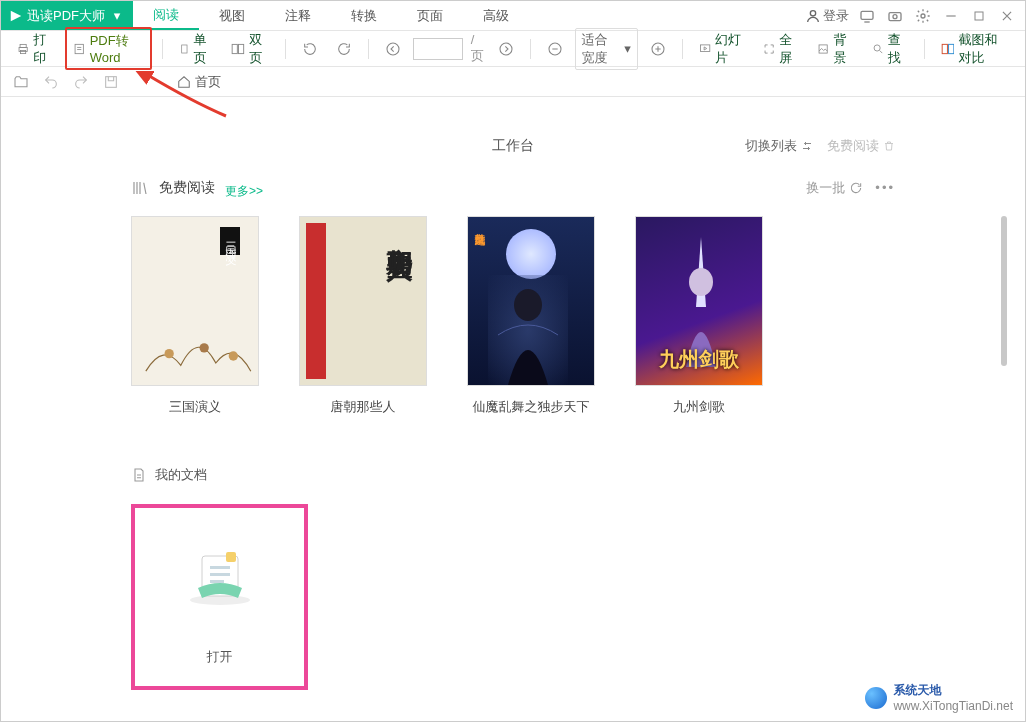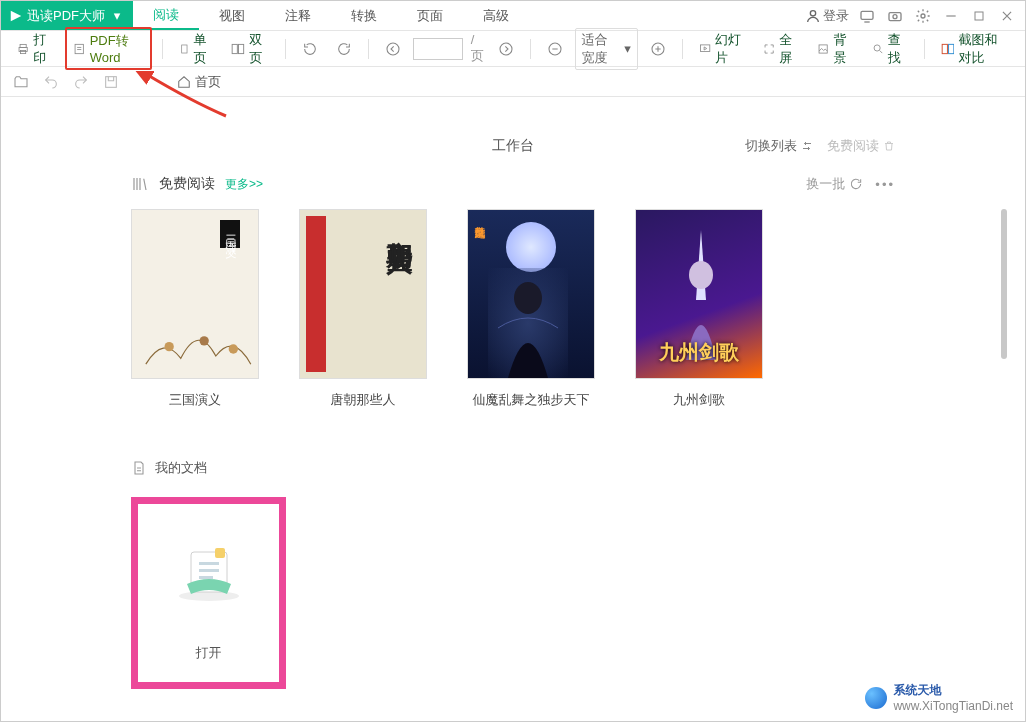--- a/index.html
+++ b/index.html
@@ -38,21 +38,21 @@
 .workspace-header { display: flex; align-items: center; justify-content: center; padding: 40px 130px 20px; position: relative; }
 .workspace-title { font-size: 14px; color: #555; }
 .workspace-right { position: absolute; right: 130px; display: flex; align-items: flex-start; gap: 14px; color: #999; font-size: 13px; }
 .switch-list { display: flex; align-items: center; gap: 4px; cursor: pointer; color: #666; }
 .clear-history { color: #bbb; cursor: pointer; display: flex; align-items: center; gap: 4px; }
 
 .section { padding: 0 130px 20px; }
 .section-head { display: flex; align-items: center; gap: 10px; margin-bottom: 16px; }
 .section-head svg { stroke: #999; }
 .section-title { font-size: 14px; color: #444; }
-.more-link { color: #0bba8a; font-size: 12px; cursor: pointer; }
+.more-link { color: #0bba8a; font-size: 12px; cursor: pointer; margin-top: 8px; }
 .section-right { margin-left: auto; display: flex; align-items: center; gap: 12px; color: #999; }
 .refresh-link { cursor: pointer; display: flex; align-items: center; gap: 4px; }
 .dots { cursor: pointer; letter-spacing: 2px; }
 
 .books { display: flex; gap: 40px; position: relative; }
 .book { width: 128px; cursor: pointer; }
 .cover { width: 128px; height: 170px; border: 1px solid #ddd; display: flex; align-items: center; justify-content: center; overflow: hidden; }
 .book-title { text-align: center; margin-top: 12px; font-size: 13px; color: #444; }
 
 .cover1 { background: #f4f0e6; position: relative; }
@@ -69,21 +69,21 @@
 .cover3 .side { position: absolute; left: 4px; top: 8px; color: #ff9a2e; font-size: 11px; writing-mode: vertical-rl; }
 
 .cover4 { background: linear-gradient(160deg,#2a1860,#4a1890 60%,#ff6a00); position: relative; }
 .cover4 .fig { position: absolute; top: 10px; left: 30px; width: 70px; height: 140px; }
 .cover4 .ttl { position: absolute; bottom: 12px; left: 0; right: 0; text-align: center; color: #ffcf5a; font-size: 20px; font-weight: 700; text-shadow: 0 0 4px #000; }
 
 .scroll-ind { position: absolute; right: -112px; top: 0; width: 6px; height: 150px; background: #c8c8c8; border-radius: 3px; }
 
 .mydoc-section { padding: 30px 130px 0; }
 .doc-head { display: flex; align-items: center; gap: 8px; margin-bottom: 20px; color: #555; }
-.open-card { width: 155px; border: 7px solid #ec4899; padding: 20px 0; text-align: center; cursor: pointer; }
+.open-card { width: 177px; border: 4px solid #ec4899; padding: 20px 0; text-align: center; cursor: pointer; }
 .open-illust { height: 90px; display: flex; align-items: center; justify-content: center; }
 .open-label { margin-top: 30px; color: #555; }
 
 .watermark { position: absolute; right: 12px; bottom: 10px; display: flex; align-items: center; gap: 6px; font-size: 12px; color: #2a5aaa; }
 .watermark .globe { width: 22px; height: 22px; border-radius: 50%; background: radial-gradient(circle at 30% 30%, #6ac0ff, #1a6ad0); position: relative; }
 .watermark .title { font-weight: 700; }
 .watermark .sub { font-size: 12px; color: #888; display: block; }
 </style>
 </head>
 <body>

